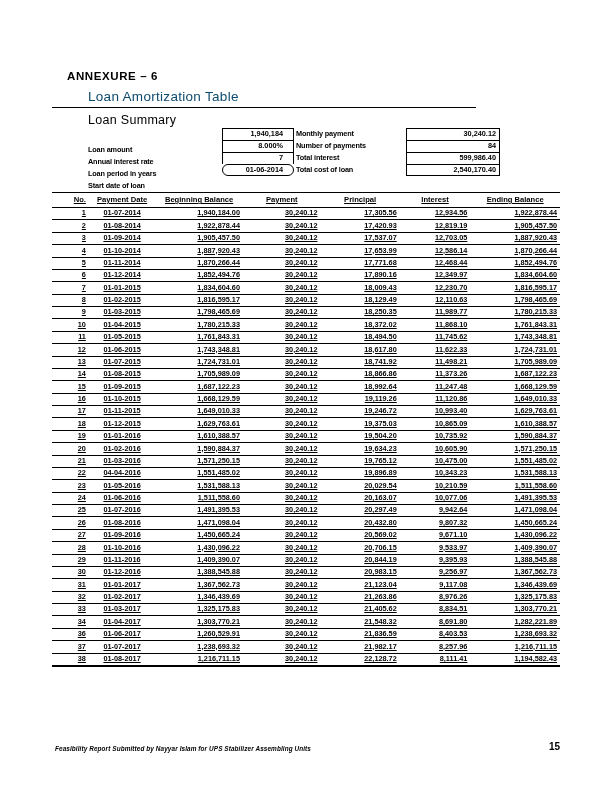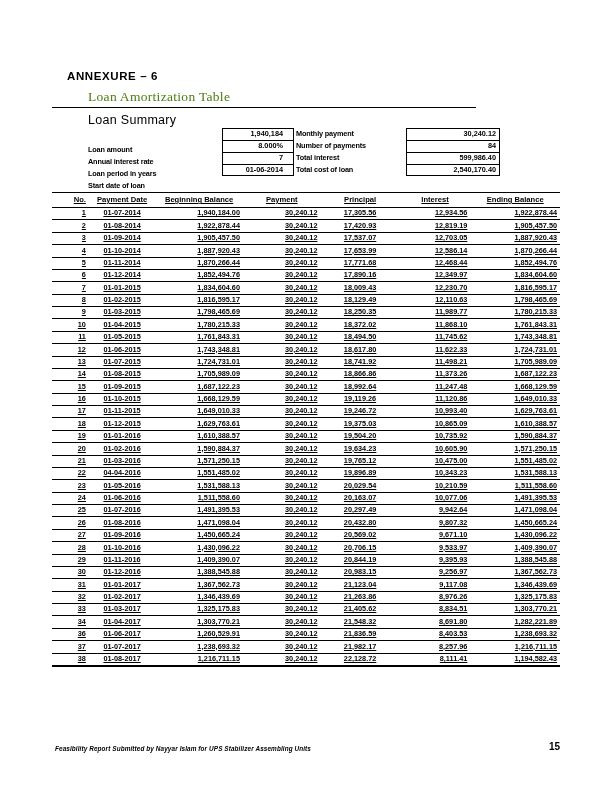--- a/index.html
+++ b/index.html
@@ -34,22 +34,21 @@
     margin-left: 12px;
   }
 
   .doc-subtitle {
     position: absolute;
     left: 88px;
     top: 89px;
     font-size: 13.5px;
     font-weight: normal;
     letter-spacing: 0.3px;
-    color: #4d7c0f;
-    font-family: Liberation Serif, serif;
+    color: #0c4a6e;
   }
 
   .title-rule {
     position: absolute;
     left: 52px;
     top: 107px;
     width: 424px;
     height: 1.4px;
     background: #000;
   }
@@ -88,21 +87,21 @@
     width: 72px;
     border: 0.8px solid #000;
     border-bottom: none;
     font-size: 7.3px;
     font-weight: bold;
     line-height: 10.5px;
     text-align: right;
     padding-right: 10px;
     box-sizing: border-box;
   }
-  .summary-row:last-child .sm-box { border-bottom: 0.8px solid #000; }
+  .summary-row:last-child .sm-box { border-bottom: 0.8px solid #000; border-radius: 6px; }
   .sm-label2 {
     width: 110px;
     padding-left: 2px;
     font-size: 7.3px;
     font-weight: bold;
     line-height: 12px;
     letter-spacing: -0.15px;
     white-space: nowrap;
   }
   .sm-box2 {
@@ -147,21 +146,21 @@
     line-height: 8.6px;
   }
   table.amort tbody tr:last-child td {
     border-bottom: 2.2px solid #000;
   }
 
   th.c-no, td.c-no        { width: 34px;  text-align: right; }
   th.c-date, td.c-date    { width: 62px;  text-align: center; }
   th.c-beg, td.c-beg      { width: 84px;  text-align: right; }
   th.c-pay, td.c-pay      { width: 78px;  text-align: right; }
-  th.c-prin, td.c-prin    { width: 80px;  text-align: center; }
+  th.c-prin, td.c-prin    { width: 80px;  text-align: right; }
   th.c-int, td.c-int      { width: 70px;  text-align: right; }
   th.c-end, td.c-end      { width: 88px;  text-align: right; }
 
   th.c-beg, th.c-pay, th.c-prin, th.c-int, th.c-end { text-align: center; }
 
   td.c-no   { padding-right: 9px; }
   td.c-beg  { padding-right: 12px; }
   td.c-pay  { padding-right: 14px; }
   td.c-prin { padding-right: 14px; }
   td.c-int  { padding-right: 8px; }

